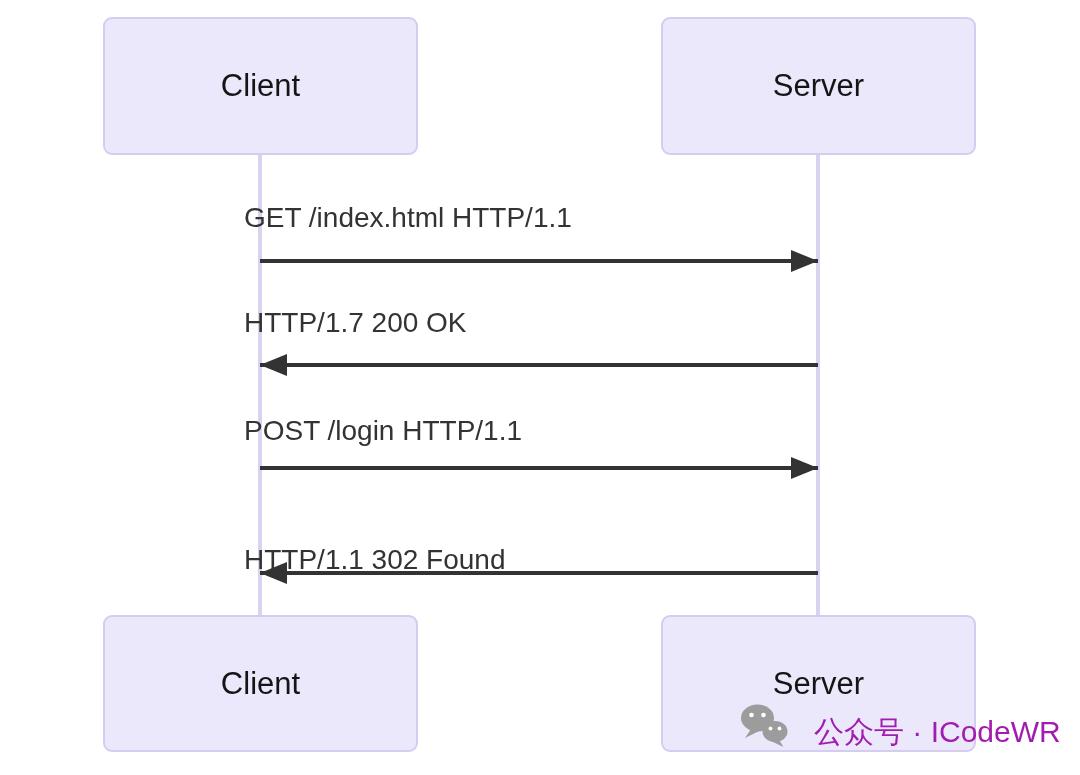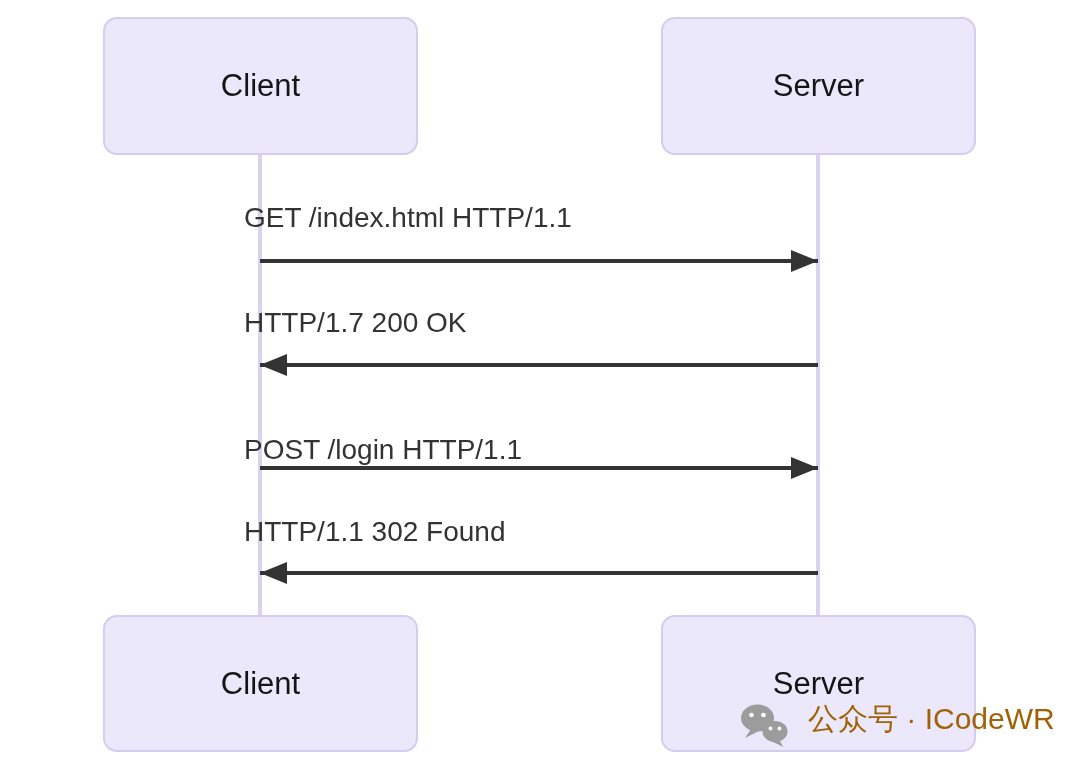--- a/index.html
+++ b/index.html
@@ -10,21 +10,21 @@
     background: #ffffff;
     font-family: "Liberation Sans", "DejaVu Sans", sans-serif;
     overflow: hidden;
   }
   .actor-box {
     position: absolute;
     width: 315px;
     height: 138px;
     background: #EAE8FA;
     border: 2px solid #D5CCEF;
-    border-radius: 14px;
+    border-radius: 9px;
     box-sizing: border-box;
     display: flex;
     align-items: center;
     justify-content: center;
     font-size: 31px;
     color: #151515;
     z-index: 2;
   }
   .pos-tl { left: 103px; top: 17px; }
   .pos-tr { left: 661px; top: 17px; }
@@ -66,23 +66,23 @@
     border-bottom: 11px solid transparent;
     z-index: 3;
   }
   .head-right { border-left: 27px solid #333333; left: 791px; }
   .head-left  { border-right: 27px solid #333333; left: 260px; }
   .watermark {
     position: absolute;
     left: 740px;
     top: 704px;
     display: flex;
-    align-items: flex-start;
-    gap: 20px;
-    color: #a16207;
+    align-items: flex-end;
+    gap: 26px;
+    color: #a21caf;
     font-size: 30px;
     line-height: 1;
     z-index: 5;
     white-space: nowrap;
   }
   .watermark svg { display: block; }
 </style>
 </head>
 <body>
 
@@ -99,25 +99,25 @@
   <div class="lifeline ll-server"></div>
 
   <div class="msg-label" style="top:200px">GET /index.html HTTP/1.1</div>
   <div class="shaft" style="top:259px"></div>
   <div class="head head-right" style="top:250px"></div>
 
   <div class="msg-label" style="top:305px">HTTP/1.7 200 OK</div>
   <div class="shaft" style="top:363px"></div>
   <div class="head head-left" style="top:354px"></div>
 
-  <div class="msg-label" style="top:432px">POST /login HTTP/1.1</div>
+  <div class="msg-label" style="top:413px">POST /login HTTP/1.1</div>
   <div class="shaft" style="top:466px"></div>
   <div class="head head-right" style="top:457px"></div>
 
-  <div class="msg-label" style="top:514px">HTTP/1.1 302 Found</div>
+  <div class="msg-label" style="top:542px">HTTP/1.1 302 Found</div>
   <div class="shaft" style="top:571px"></div>
   <div class="head head-left" style="top:562px"></div>
 
   <div class="actor-box pos-bl">
     <span>Client</span>
   </div>
   <div class="actor-box pos-br">
     <span>Server</span>
   </div>
 

